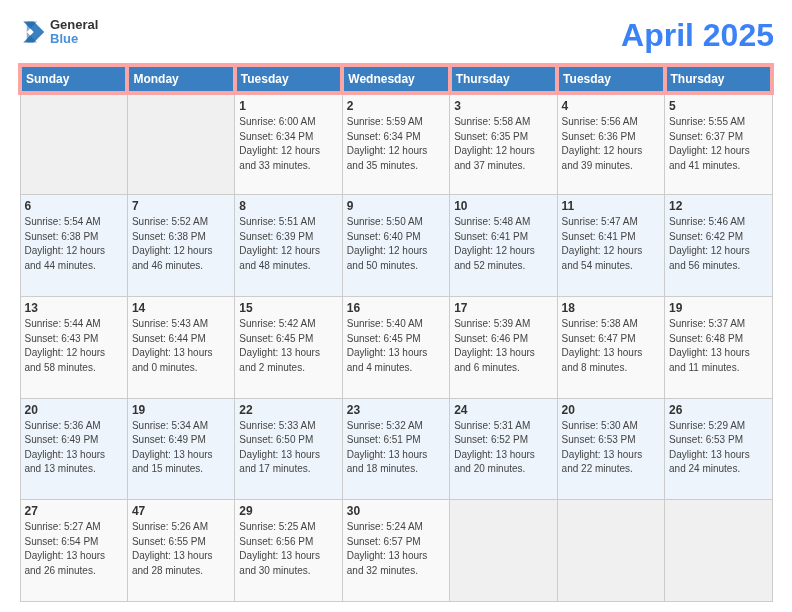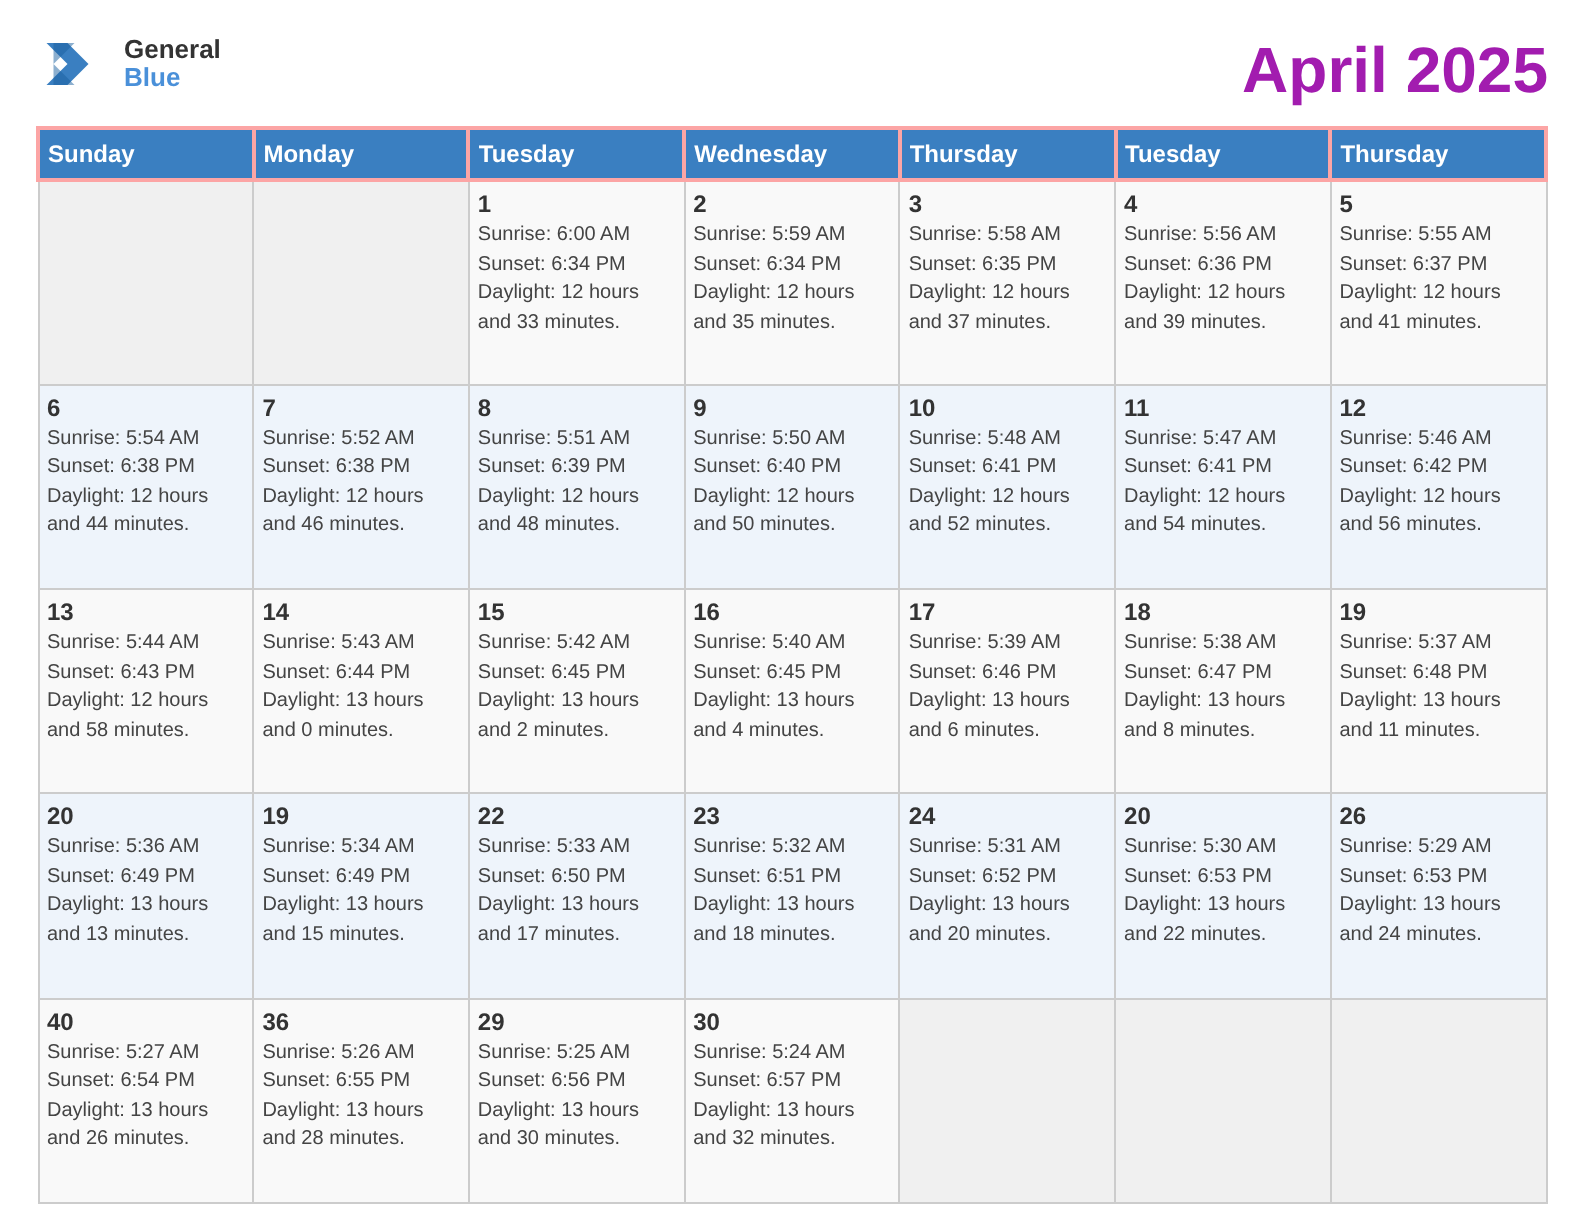--- a/index.html
+++ b/index.html
@@ -18,63 +18,63 @@
       flex-direction: column;
     }
     .header {
       display: flex;
       justify-content: space-between;
       align-items: flex-start;
       margin-bottom: 10px;
     }
     .logo {
       display: flex;
-      gap: 16px;
+      gap: 4px;
     }
     .logo-text {
       display: flex;
       flex-direction: column;
       font-size: 13px;
       font-weight: bold;
       line-height: 1.1;
     }
     .logo-text span:first-child { color: #333; }
     .logo-text span:last-child { color: #4a90d9; }
     .logo-icon {
       width: 28px;
       height: 28px;
     }
     .title-block {
       text-align: right;
     }
     .title-block .main-title {
       font-size: 32px;
       font-weight: bold;
-      color: #a21caf;
+      color: #3b82f6;
       line-height: 1.1;
     }
     .title-block .subtitle {
       font-size: 15px;
       color: #555;
     }
     .calendar {
       flex: 1;
       border: 1px solid #ccc;
       border-collapse: collapse;
       width: 100%;
       table-layout: fixed;
     }
     .calendar thead tr th {
       background: #3a7fc1;
       color: #fff;
       font-size: 12px;
       font-weight: bold;
       padding: 5px 4px;
       text-align: left;
-      border: 2px solid #fca5a5;
+      border: 4px solid #fca5a5;
       margin-left: 44px;
     }
     .calendar tbody tr td {
       border: 1px solid #ccc;
       vertical-align: top;
       padding: 4px 4px 3px 4px;
       font-size: 10.5px;
       color: #333;
       height: 88px;
     }
@@ -242,25 +242,25 @@
             <span class="day-num">20</span>
             <div class="day-info">Sunrise: 5:30 AM<br>Sunset: 6:53 PM<br>Daylight: 13 hours<br>and 22 minutes.</div>
           </td>
           <td>
             <span class="day-num">26</span>
             <div class="day-info">Sunrise: 5:29 AM<br>Sunset: 6:53 PM<br>Daylight: 13 hours<br>and 24 minutes.</div>
           </td>
         </tr>
         <tr>
           <td>
-            <span class="day-num">40</span>
+            <span class="day-num">27</span>
             <div class="day-info">Sunrise: 5:27 AM<br>Sunset: 6:54 PM<br>Daylight: 13 hours<br>and 26 minutes.</div>
           </td>
           <td>
-            <span class="day-num">36</span>
+            <span class="day-num">47</span>
             <div class="day-info">Sunrise: 5:26 AM<br>Sunset: 6:55 PM<br>Daylight: 13 hours<br>and 28 minutes.</div>
           </td>
           <td>
             <span class="day-num">29</span>
             <div class="day-info">Sunrise: 5:25 AM<br>Sunset: 6:56 PM<br>Daylight: 13 hours<br>and 30 minutes.</div>
           </td>
           <td>
             <span class="day-num">30</span>
             <div class="day-info">Sunrise: 5:24 AM<br>Sunset: 6:57 PM<br>Daylight: 13 hours<br>and 32 minutes.</div>
           </td>

